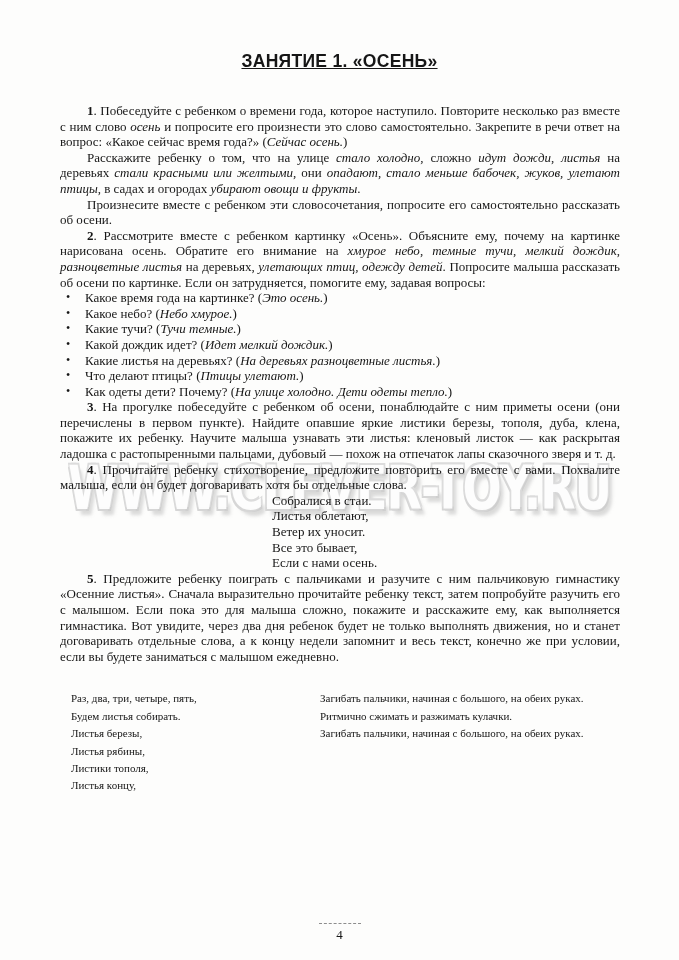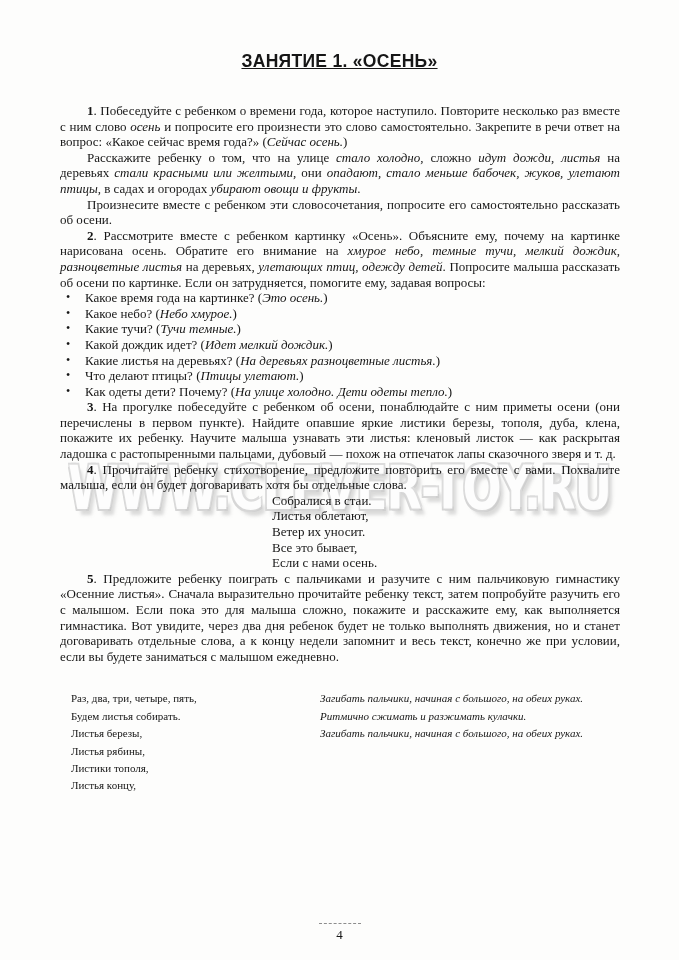--- a/index.html
+++ b/index.html
@@ -44,21 +44,21 @@
   .poem-line { white-space: nowrap; }
   .fingergame {
     margin-top: 26px;
     margin-left: 11px;
     display: grid;
     grid-template-columns: 249px 300px;
     line-height: 17.4px;
     text-align: left;
   }
   .fg-left  { font-size: 11px; white-space: nowrap; }
-  .fg-right { font-style: italic; font-size: 11px; line-height: 15px; padding-top: 1px; }
+  .fg-right { font-size: 11px; line-height: 15px; padding-top: 1px; }
   .watermark {
     position: absolute;
     top: 452px;
     left: 50%;
     transform: translateX(-50%) scaleY(1.32);
     transform-origin: center top;
     z-index: 1;
     white-space: nowrap;
     font-family: "DejaVu Sans", sans-serif;
     font-weight: bold;

